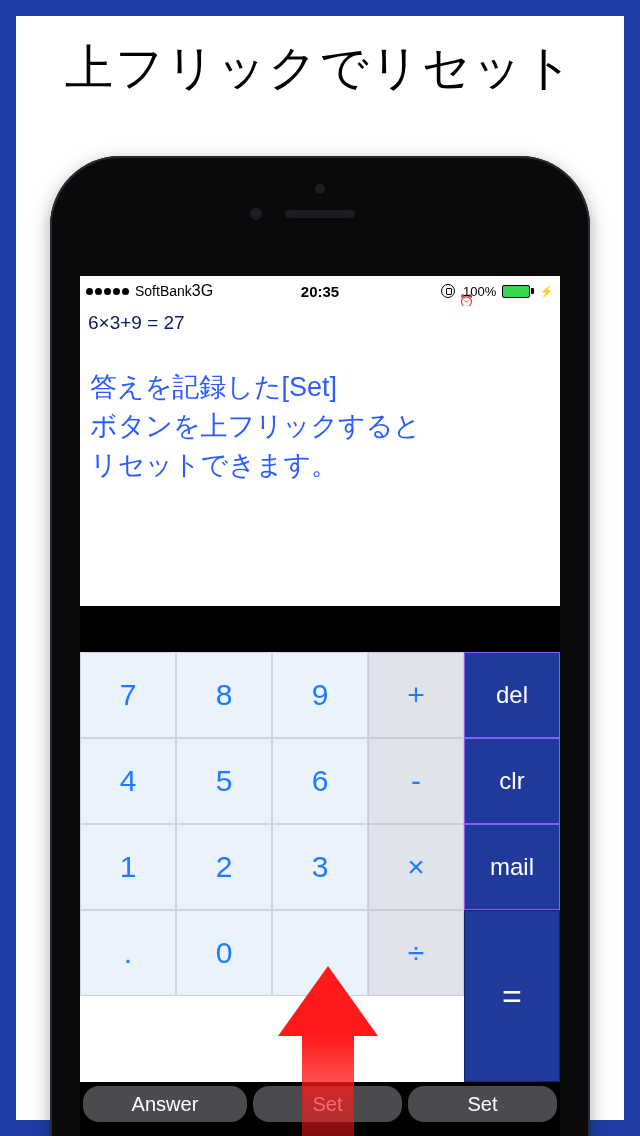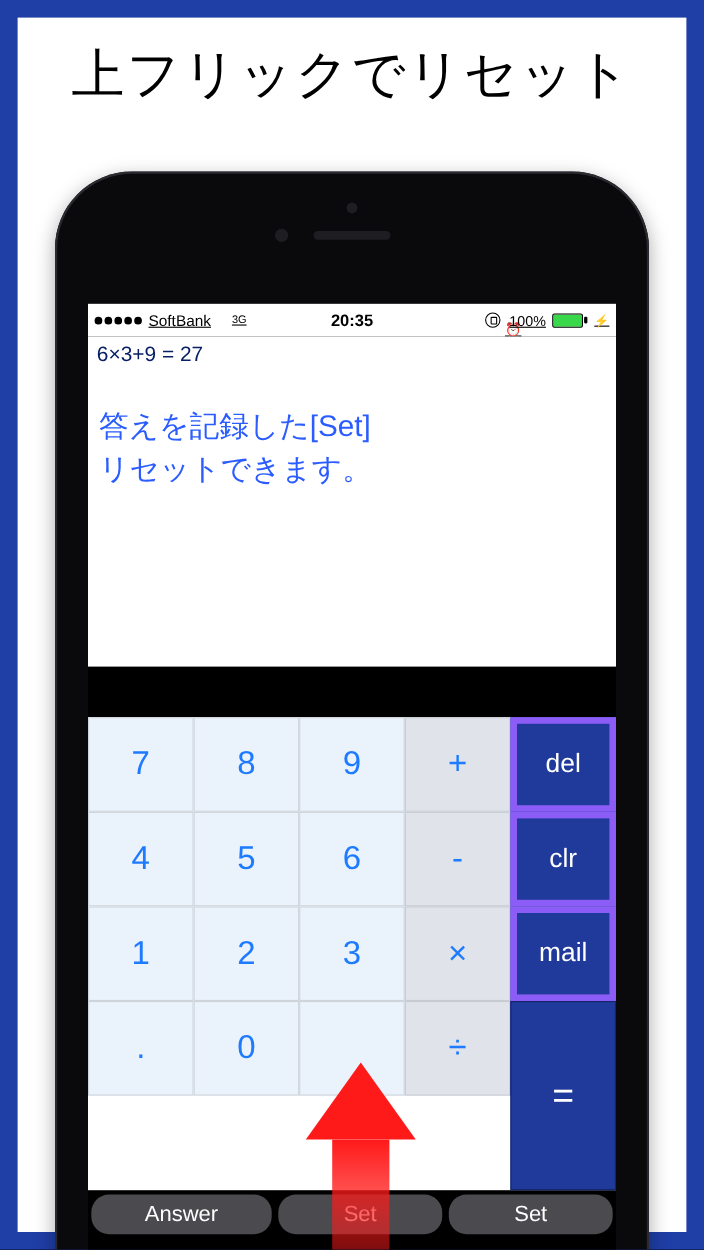--- a/index.html
+++ b/index.html
@@ -62,26 +62,25 @@
 
   
   .status {
     position: relative;
     height: 30px;
     background: #fff;
     display: flex;
     align-items: center;
     font-size: 15px;
     color: #000;
-    text-decoration: underline;
   }
   .dots { display: inline-flex; gap: 2px; margin-left: 6px; }
   .dots span { width: 7px; height: 7px; border-radius: 50%; background: #000; }
   .carrier { margin-left: 6px; font-size: 14px; }
-  .nettype { margin-left: 19px; font-size: 10px; }
+  .nettype { margin-left: 0; font-size: 16px; }
   .clock { position: absolute; left: 50%; transform: translateX(-50%); font-weight: 600; }
   .sright { margin-left: auto; display: flex; align-items: center; gap: 4px; padding-right: 6px; }
   .lockrot { width:14px; height:14px; border:1.5px solid #000; border-radius:50%; position:relative; }
   .lockrot::after { content:""; position:absolute; width:4px; height:5px; border:1px solid #000; border-radius:1px; top:3px; left:4px; }
   .alarm { width:0;height:0; }
   .alarm::before { content:"⏰"; font-size:12px; line-height:12px; }
   .batt {
     display:inline-flex; align-items:center;
   }
   .batt .body {
@@ -118,21 +117,21 @@
     grid-template-columns: repeat(5, 1fr);
     grid-auto-rows: 86px;
     background: #fff;
   }
   .key {
     display:flex; align-items:center; justify-content:center;
     font-size: 30px;
   }
   .num { background:#eaf2fb; color:#1e7bff; border:1px solid #cfd4da; }
   .op  { background:#e0e4ea; color:#1e7bff; border:1px solid #c7ccd3; }
-  .fn  { background:#203a9c; color:#fff; border:6px solid #8b5cf6; font-size:24px; }
+  .fn  { background:#203a9c; color:#fff; border:1px solid #8b5cf6; font-size:24px; }
   .eq  { background:#203a9c; color:#fff; border:1px solid #122566; font-size:34px; }
 
   
   .bottombar {
     height: 44px;
     background: #000;
     display:flex;
     align-items: stretch;
   }
   .bbtn {
@@ -201,20 +200,21 @@
               <span class="tip"></span>
           </span>
           <span class="bolt">⚡</span>
         </span>
       </div>
 
       <div class="calc-display">
         <div class="hist">6×3+9 = 27</div>
         <div class="overlay-explain">
           <div>答えを記録した[Set]</div>
+          <div>ボタンを上フリックすると</div>
           <div>リセットできます。</div>
         </div>
       </div>
 
       <div class="blackbar"></div>
 
       <div class="keypad">
         <div class="key num">7</div>
         <div class="key num">8</div>
         <div class="key num">9</div>

